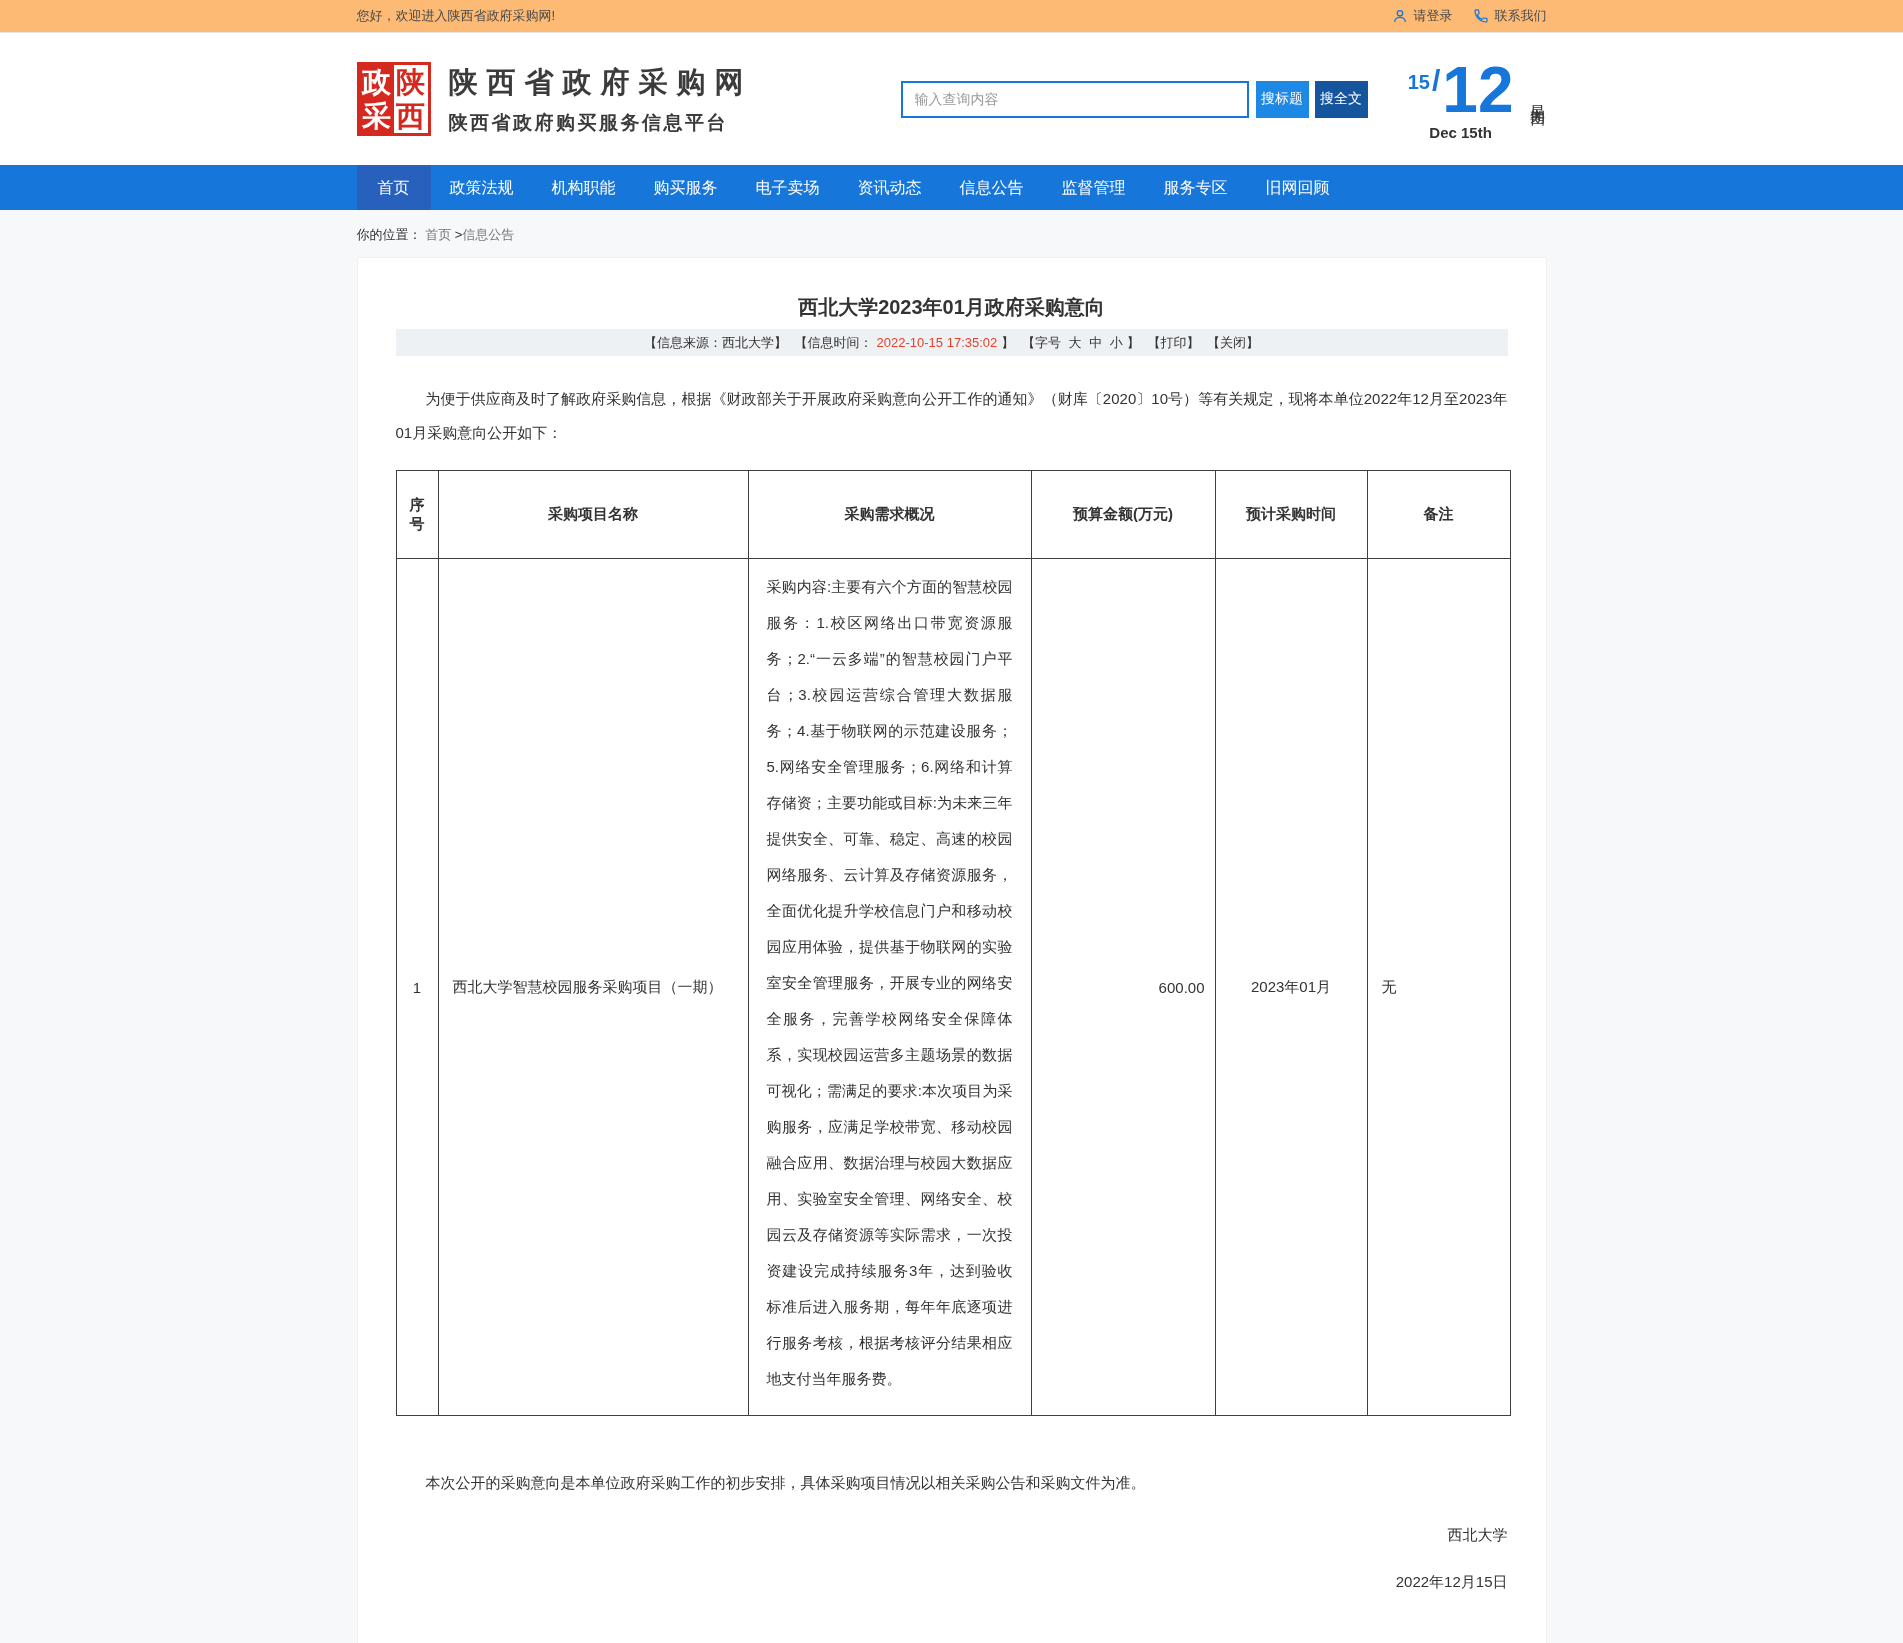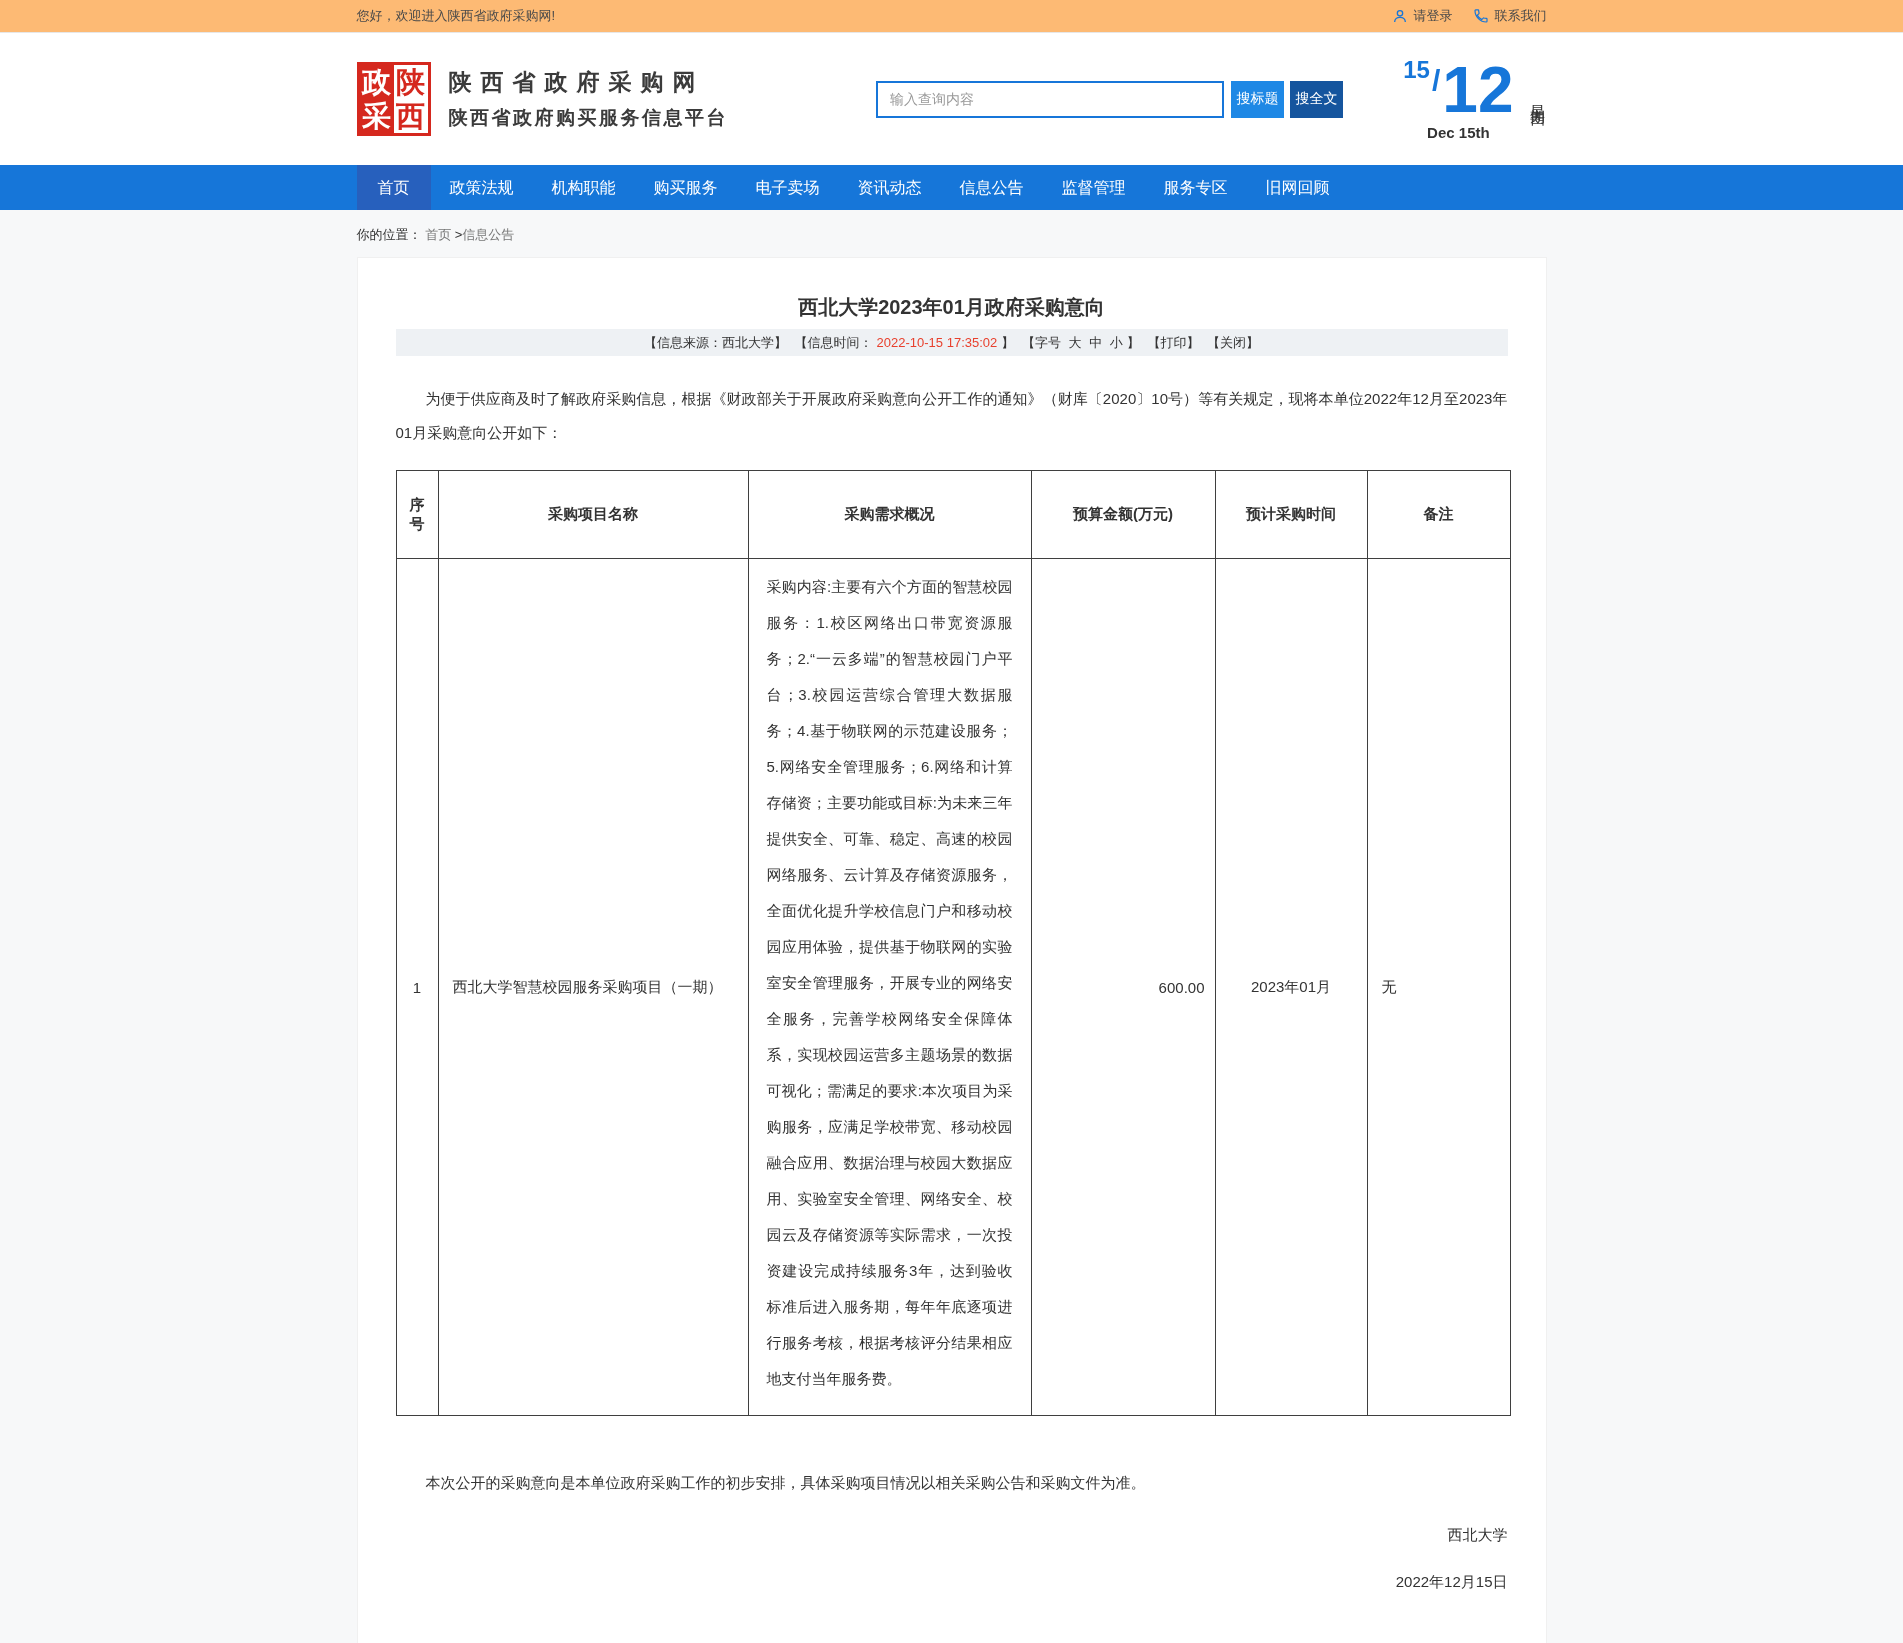--- a/index.html
+++ b/index.html
@@ -16,31 +16,31 @@
 
   
   .header { height:132px; background:#fff; }
   .header .inner { display:flex; align-items:center; height:100%; }
   .logo-seal { width:74px; height:74px; border:3px solid #d5281e; display:grid;
                grid-template-columns:1fr 1fr; grid-template-rows:1fr 1fr; flex:0 0 auto; background:#fff; }
   .seal-cell { display:flex; align-items:center; justify-content:center; font-size:29px; font-weight:bold; line-height:1; }
   .seal-red { background:#d5281e; color:#fff; }
   .seal-white { background:#fff; color:#d5281e; }
   .site-titles { margin-left:18px; }
-  .site-name { font-size:23px; font-weight:bold; color:#3b3b3b; letter-spacing:9px; }
+  .site-name { font-size:29px; font-weight:bold; color:#3b3b3b; letter-spacing:9px; }
   .site-sub  { font-size:19px; font-weight:bold; color:#3b3b3b; letter-spacing:2.5px; margin-top:7px; }
   .search-area { margin-left:148px; display:flex; align-items:center; }
   .search-input { width:348px; height:37px; border:2px solid #1676d9; font-size:14px; padding:0 12px; outline:none; color:#333; }
   .search-input::placeholder { color:#999; }
   .search-btn { height:37px; width:53px; border:none; color:#fff; font-size:14px; cursor:pointer; }
   .btn-title    { background:#1e88e5; margin-left:7px; }
   .btn-fulltext { background:#15559e; margin-left:6px; }
   .datebox { margin-left:auto; display:grid; grid-template-columns:auto auto; grid-template-rows:auto auto; column-gap:14px; align-items:center; }
   .date-nums { display:flex; align-items:flex-start; line-height:1; }
-  .date-day   { font-size:24px; font-weight:bold; color:#1676d9; margin-top:0; }
+  .date-day   { font-size:20px; font-weight:bold; color:#1676d9; margin-top:14px; }
   .date-slash { font-size:30px; font-weight:bold; color:#1676d9; margin:8px 2px 0; }
   .date-month { font-size:64px; font-weight:bold; color:#1676d9; }
   .date-week { grid-row:1 / span 2; grid-column:2; writing-mode:vertical-rl; text-orientation:upright;
                font-size:15px; color:#333; letter-spacing:4px; }
   .date-en { font-size:15px; font-weight:bold; color:#333; text-align:center; margin-top:2px; }
 
   
   .nav { height:45px; background:#1676d9; }
   .nav .inner { display:flex; height:100%; }
   .nav-item { line-height:45px; padding:0 19px; color:#fff; font-size:16px; cursor:pointer; white-space:nowrap; }

